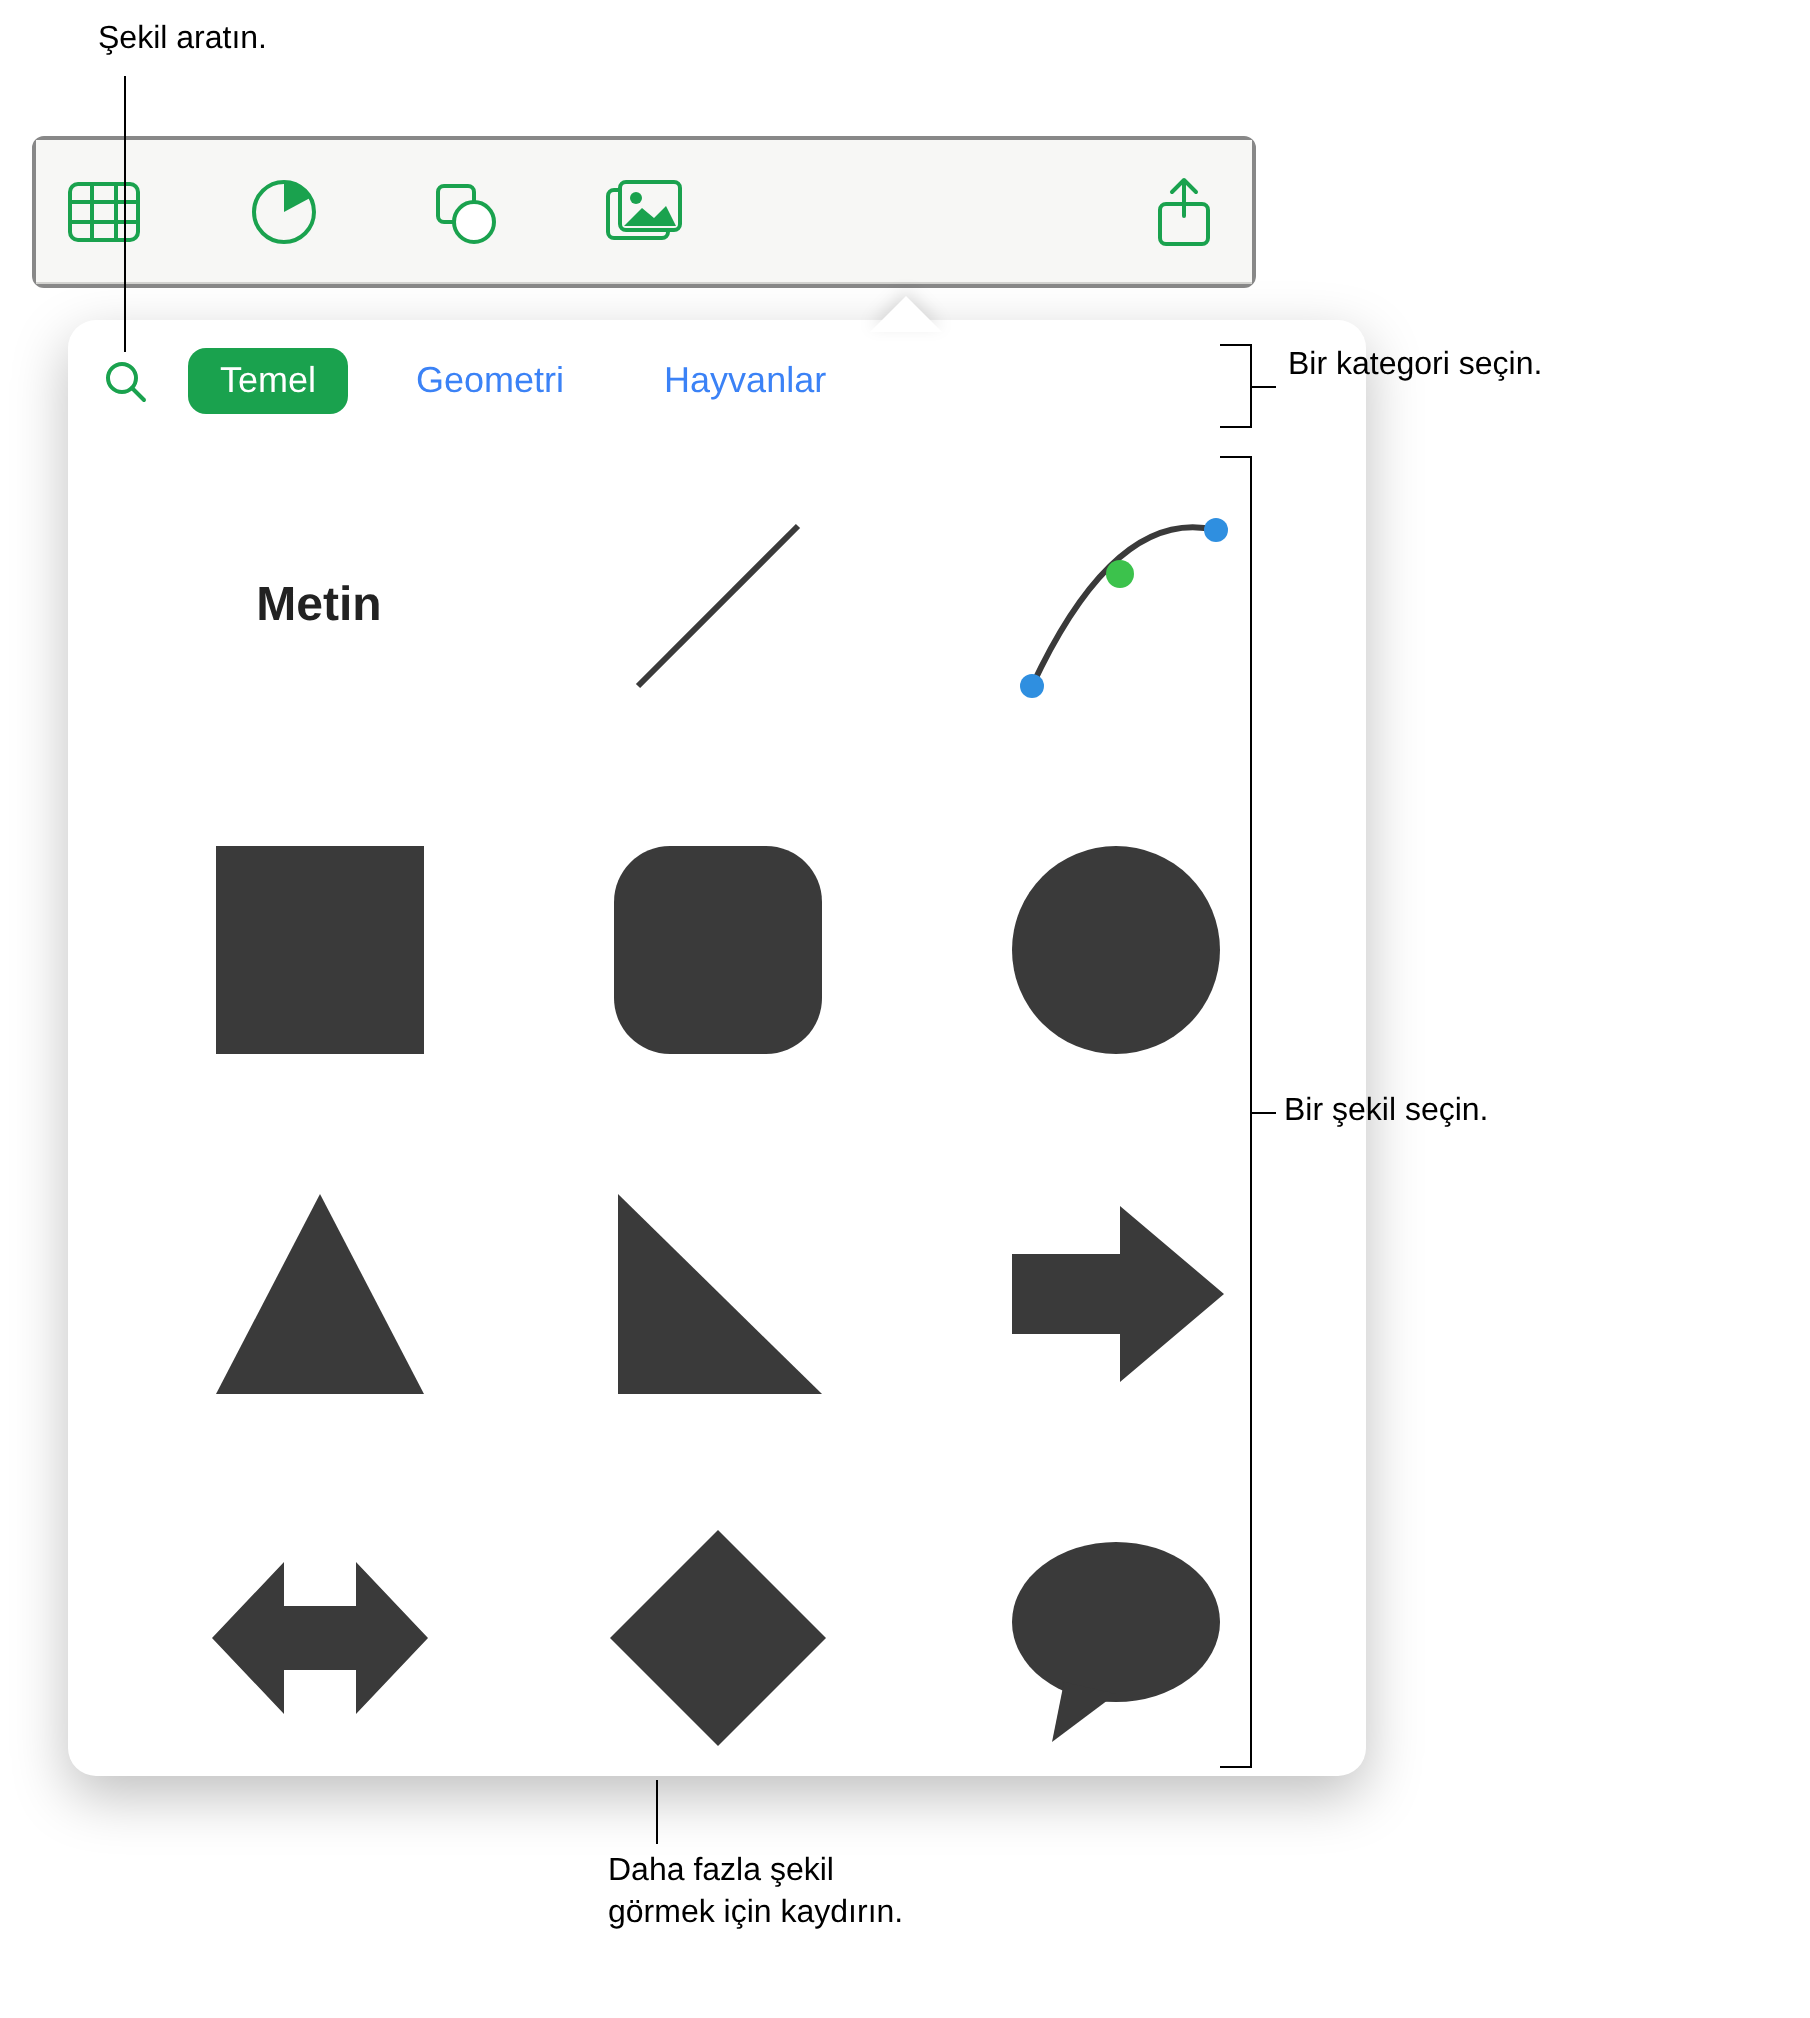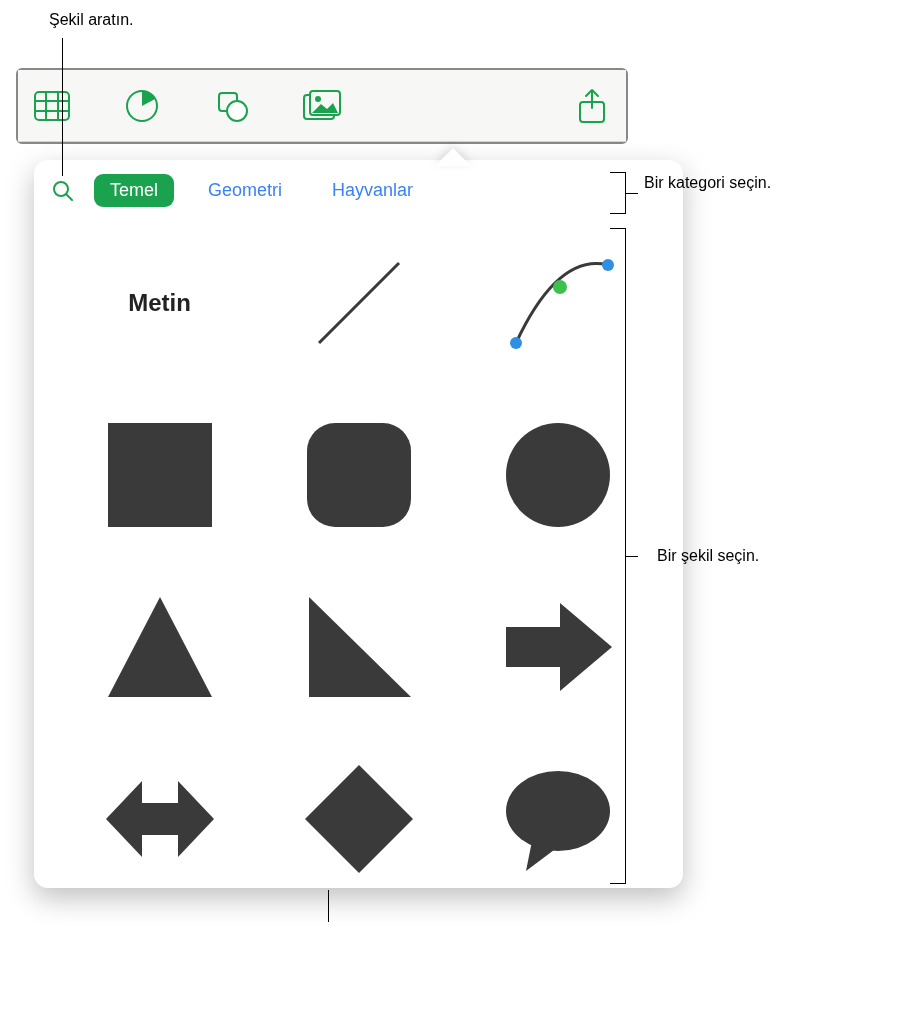--- a/index.html
+++ b/index.html
@@ -283,16 +283,20 @@
 
   <div class="callout" style="left:49px; top:10px;">Şekil aratın.</div>
   <div class="callout-line" style="left:62px; top:38px; width:1px; height:138px;"></div>
 
   <div class="bracket" style="left:616px; top:172px; width:10px; height:42px;"></div>
   <div class="bracket-line" style="left:626px; top:193px; width:12px;"></div>
   <div class="callout" style="left:644px; top:173px;">Bir kategori seçin.</div>
 
   <div class="bracket" style="left:616px; top:228px; width:10px; height:656px;"></div>
   <div class="bracket-line" style="left:626px; top:556px; width:12px;"></div>
-  <div class="callout" style="left:657px; top:546px;text-align:right;">Bir şekil seçin.</div>
+  <div class="callout" style="left:642px; top:546px;text-align:right;">Bir şekil seçin.</div>
 
   <div class="callout-line" style="left:328px; top:890px; width:1px; height:32px;"></div>
+  <div class="callout" style="left:304px; top:926px; white-space:normal;">
+    <span>Daha fazla şekil</span><br>
+    <span>görmek için kaydırın.</span>
+  </div>
 </div>
 
 </body></html>

